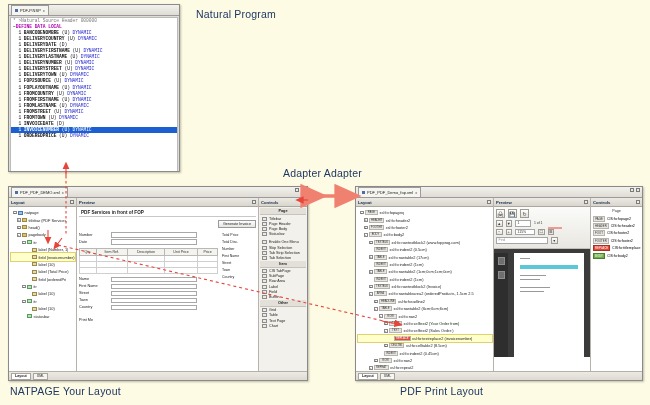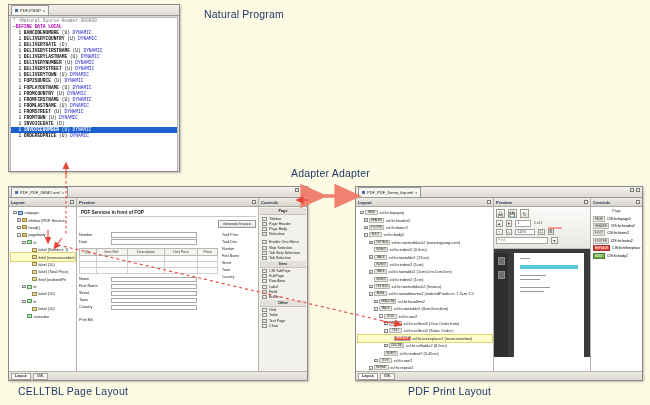--- a/index.html
+++ b/index.html
@@ -75,21 +75,21 @@
   .codeline .ty  { color:#111; }
   .codeline .dyn { color:#2222cc; }
   .codeline.sel  { background:#1b5fd0; color:#fff; }
   .codeline.sel .lvl, .codeline.sel .nm, .codeline.sel .ty, .codeline.sel .dyn { color:#ffffff; }
   .gutter-minus { color:#333; }
 
   
   .bigLabel {
     position: absolute;
     font-family: "Liberation Sans", sans-serif;
-    font-size: 10.5px; color: #1f3864; letter-spacing: .2px; margin-left: 8px;
+    font-size: 10.5px; color: #1f3864; letter-spacing: .2px;
   }
   #label-natural-program { left: 196px; top: 8px; }
   #label-adapter-listener { left: 283px; top: 167px; }
   #label-natpage { left: 10px; top: 385px; }
   #label-pdfprint { left: 358px; top: 385px; padding-left: 42px; }
 
   
   #natpage-window { left: 8px; top: 186px; width: 300px; height: 195px; }
   #pdfprint-window { left: 355px; top: 186px; width: 288px; height: 195px; }
 
@@ -191,21 +191,21 @@
         <div class="codeline">  <span class="lvl">1</span> <span class="nm">FROMTOWN</span> <span class="ty">(U)</span> <span class="dyn">DYNAMIC</span></div>
         <div class="codeline">  <span class="lvl">1</span> <span class="nm">INVOICEDATE</span> <span class="ty">(D)</span></div>
         <div class="codeline sel">  <span class="lvl">1</span> <span class="nm">INVOICENUMBER</span> <span class="ty">(U)</span> <span class="dyn">DYNAMIC</span></div>
         <div class="codeline">  <span class="lvl">1</span> <span class="nm">ORDEREDPRICE</span> <span class="ty">(U)</span> <span class="dyn">DYNAMIC</span></div>
       </div>
   </div>
 </div>
 
 <div class="bigLabel" id="label-natural-program">Natural Program</div>
 <div class="bigLabel" id="label-adapter-listener">Adapter Adapter</div>
-<div class="bigLabel" id="label-natpage">CELLTBL Page Layout</div>
+<div class="bigLabel" id="label-natpage">NATPAGE Your Layout</div>
 <div class="bigLabel" id="label-pdfprint">PDF Print Layout</div>
 
 <div class="win" id="natpage-window">
   <div class="tabbar">
     <div class="tab">
       <span class="dot"></span>
       <span>PDF_PDF_DEMO.xml</span>
       <span class="x">x</span>
     </div>
     <div class="winbtns">

